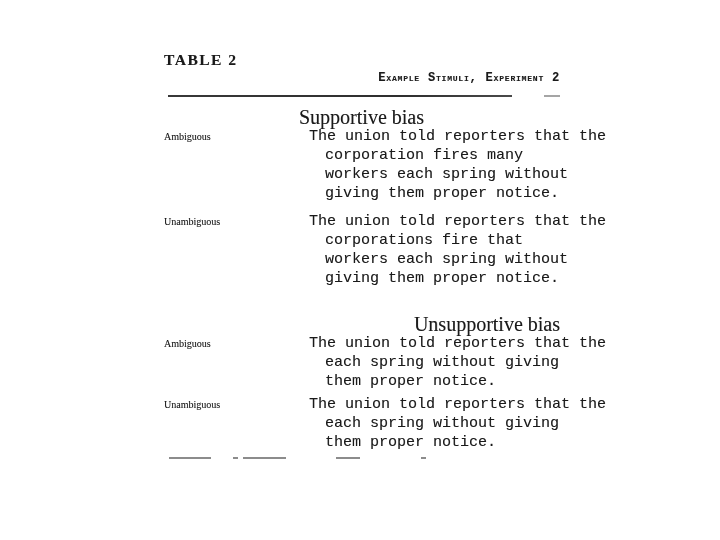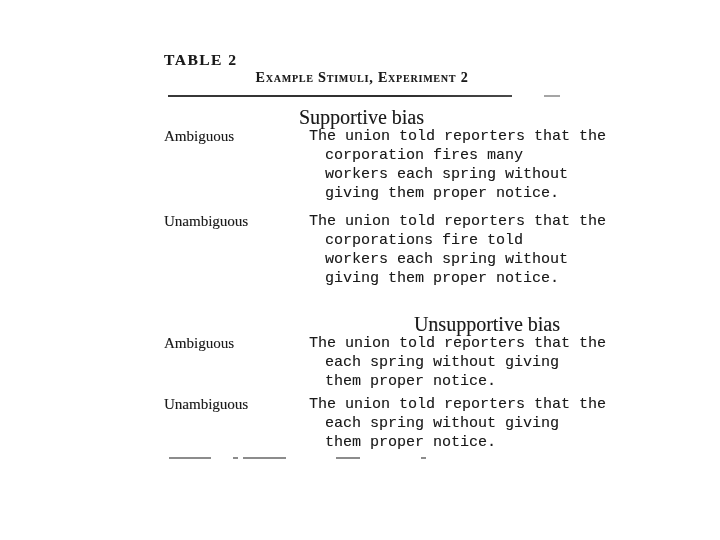--- a/index.html
+++ b/index.html
@@ -24,26 +24,27 @@
   }
   .t-title {
     text-align: left;
     font-size: 15.5px;
     line-height: 15px;
     font-weight: 700;
     letter-spacing: 1.5px;
   }
   .t-subtitle {
     margin-top: 3px;
-    text-align: center;
+    text-align: right;
     font-variant: small-caps;
     font-weight: 700;
-    font-size: 14px;
+    font-size: 12px;
     line-height: 16px;
     letter-spacing: 0.8px;
+    font-family: Liberation Mono, monospace;
   }
   .rule-top {
     margin-top: 9px;
     height: 2px;
     background: linear-gradient(to right,
       #ffffff 0, #ffffff 1%,
       #383838 1%, #2e2e2e 60%, #4a4a4a 88%,
       #ffffff 88%, #ffffff 96%,
       #a5a5a5 96%, #a5a5a5 100%);
   }
@@ -55,21 +56,21 @@
   .h1 { margin-top: 11px; }
   .h2 { margin-top: 27px; text-align: right; }
   .row {
     display: flex;
     align-items: flex-start;
   }
   .m-row2 { margin-top: 9px; }
   .m-row4 { margin-top: 4px; }
   .lbl {
     flex: 0 0 145px;
-    font-size: 15px;
+    font-size: 10px;
     line-height: 19px;
   }
   .stim {
     font-size: 15px;
     line-height: 19px;
   }
   .ln { padding-left: 16px; white-space: nowrap; font-family: Liberation Mono, monospace; }
   .ln.first { padding-left: 0; }
   .rule-bottom {
     position: relative;
@@ -107,21 +108,21 @@
       <div class="ln">corporation fires many</div>
       <div class="ln">workers each spring without</div>
       <div class="ln">giving them proper notice.</div>
     </div>
   </div>
 
   <div class="row m-row2">
     <div class="lbl">Unambiguous</div>
     <div class="stim">
       <div class="ln first">The union told reporters that the</div>
-      <div class="ln">corporations fire told</div>
+      <div class="ln">corporations fire that</div>
       <div class="ln">workers each spring without</div>
       <div class="ln">giving them proper notice.</div>
     </div>
   </div>
 
   <div class="sec-heading h2">Unsupportive bias</div>
 
   <div class="row">
     <div class="lbl">Ambiguous</div>
     <div class="stim">

